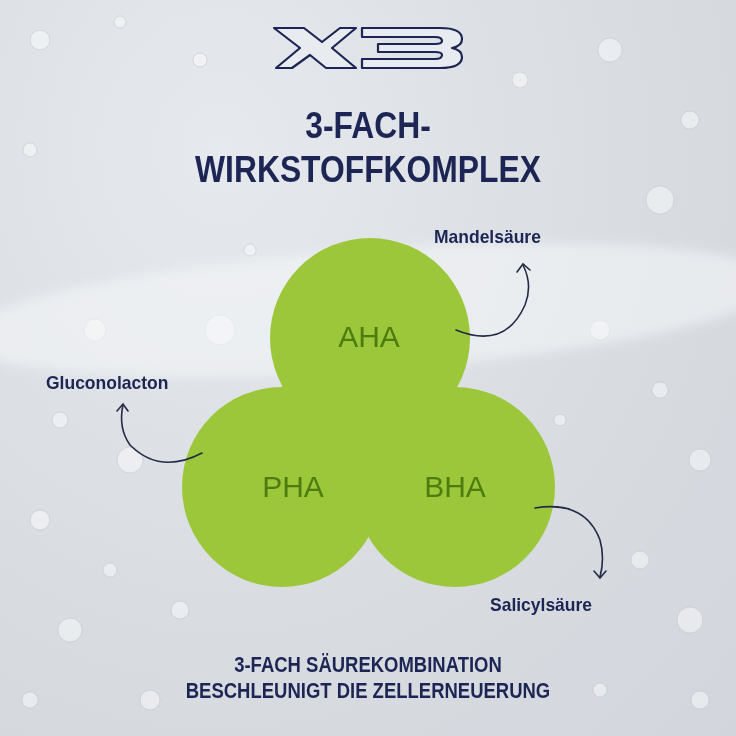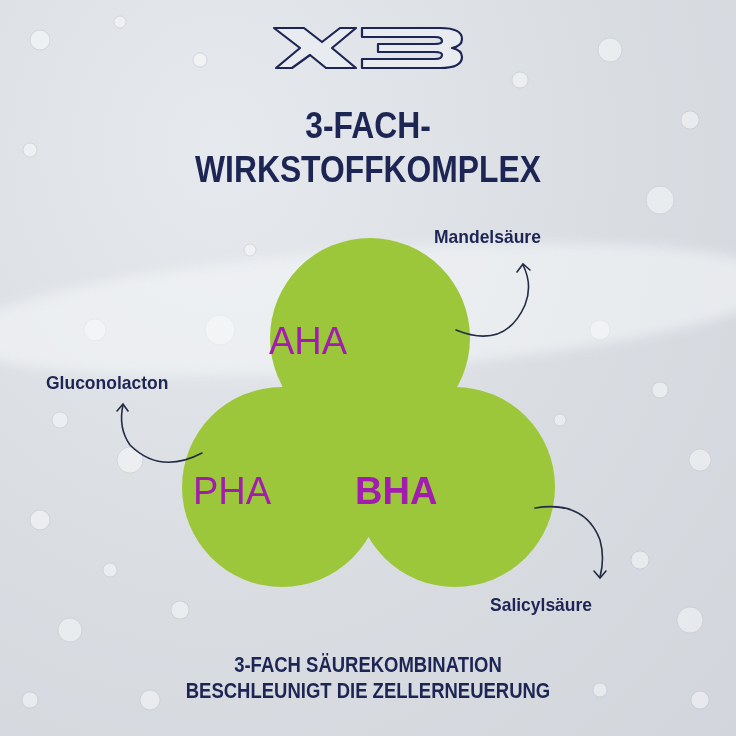--- a/index.html
+++ b/index.html
@@ -8,21 +8,21 @@
     font-family: "Liberation Sans", sans-serif; }
   .bubbles { position:absolute; inset:0; pointer-events:none; }
   .wave { position:absolute; left:-40px; top:250px; width:820px; height:120px;
     border-radius:50%; background: rgba(245,247,250,0.55); transform: rotate(-4deg); filter: blur(6px); }
   .logo { position:absolute; left:270px; top:25px; width:195px; height:46px; }
   .title { position:absolute; left:0; width:736px; text-align:center; color:#1c2553;
     font-weight:bold; font-size:37px; line-height:44px; letter-spacing:0px; top:104px;
     transform: scaleX(0.86); transform-origin: center; }
   .title div { white-space:nowrap; }
   .circle { position:absolute; width:200px; height:200px; border-radius:50%; background:#9dc73a; }
-  .clabel { position:absolute; color:#a21caf; font-size:38px; width:200px; }
+  .clabel { position:absolute; color:#4d7c0f; font-size:30px; width:200px; text-align:center; }
   .callout { position:absolute; color:#1c2553; font-weight:bold; font-size:19px; white-space:nowrap;
     transform: scaleX(0.92); transform-origin:left center; }
   svg.arrows { position:absolute; left:0; top:0; }
   .footer { position:absolute; left:0; width:736px; top:652px; text-align:center; color:#1c2553;
     font-weight:bold; font-size:22px; line-height:26px; transform: scaleX(0.84); transform-origin:center; }
 </style>
 </head>
 <body>
 
 <div class="bubbles">
@@ -72,21 +72,21 @@
   <div>WIRKSTOFFKOMPLEX</div>
 </div>
 
 <div class="circle" style="left:270px;top:238px;"></div>
 <div class="circle" style="left:182px;top:387px;"></div>
 <div class="circle" style="left:355px;top:387px;"></div>
 <div class="circle" style="left:268px;top:370px;width:105px;height:105px;border-radius:0;transform:rotate(45deg);"></div>
 
 <div class="clabel" style="left:269px;top:320px;">AHA</div>
 <div class="clabel" style="left:193px;top:470px;">PHA</div>
-<div class="clabel" style="left:355px;top:470px;font-weight:bold;">BHA</div>
+<div class="clabel" style="left:355px;top:470px;">BHA</div>
 
 <div class="callout" style="left:434px;top:226px;">Mandelsäure</div>
 <div class="callout" style="left:46px;top:372px;">Gluconolacton</div>
 <div class="callout" style="left:490px;top:594px;">Salicylsäure</div>
 
 <svg class="arrows" width="736" height="736">
   <g fill="none" stroke="#222a45" stroke-width="1.6" stroke-linecap="round">
     <path d="M456 330 Q505 350 525 305 Q533 285 523 265"></path>
     <path d="M517 272 L523 264 L530 270"></path>
     <path d="M202 453 Q160 475 130 445 Q118 428 123 405"></path>

